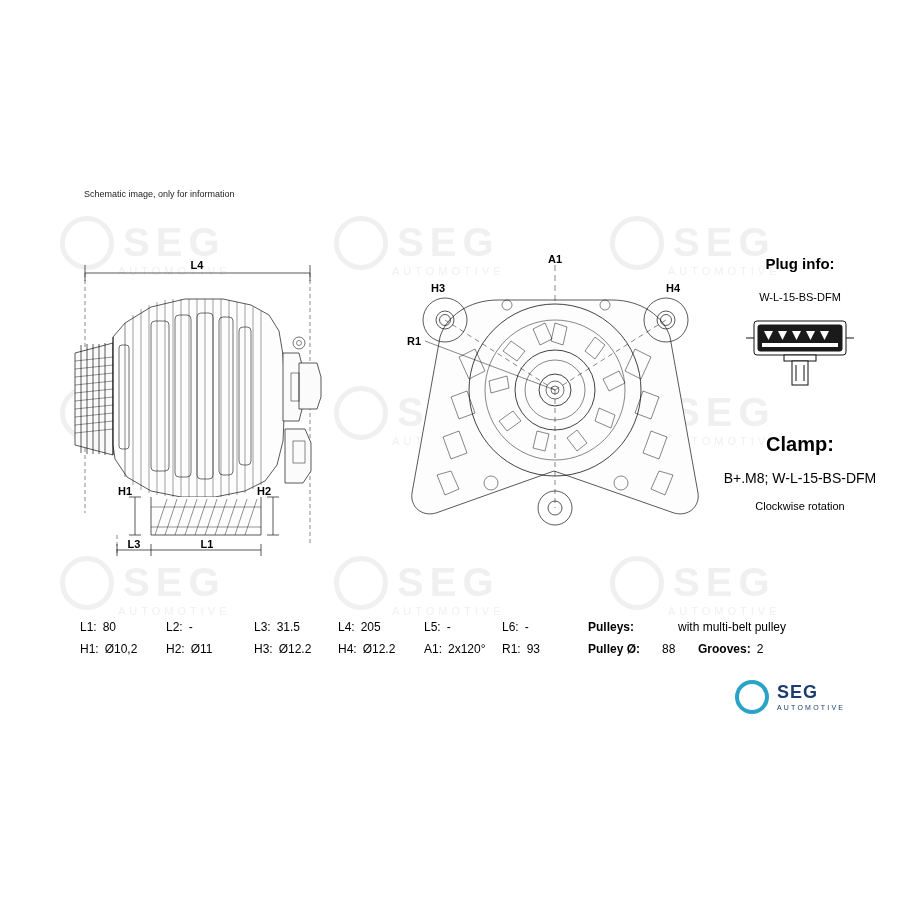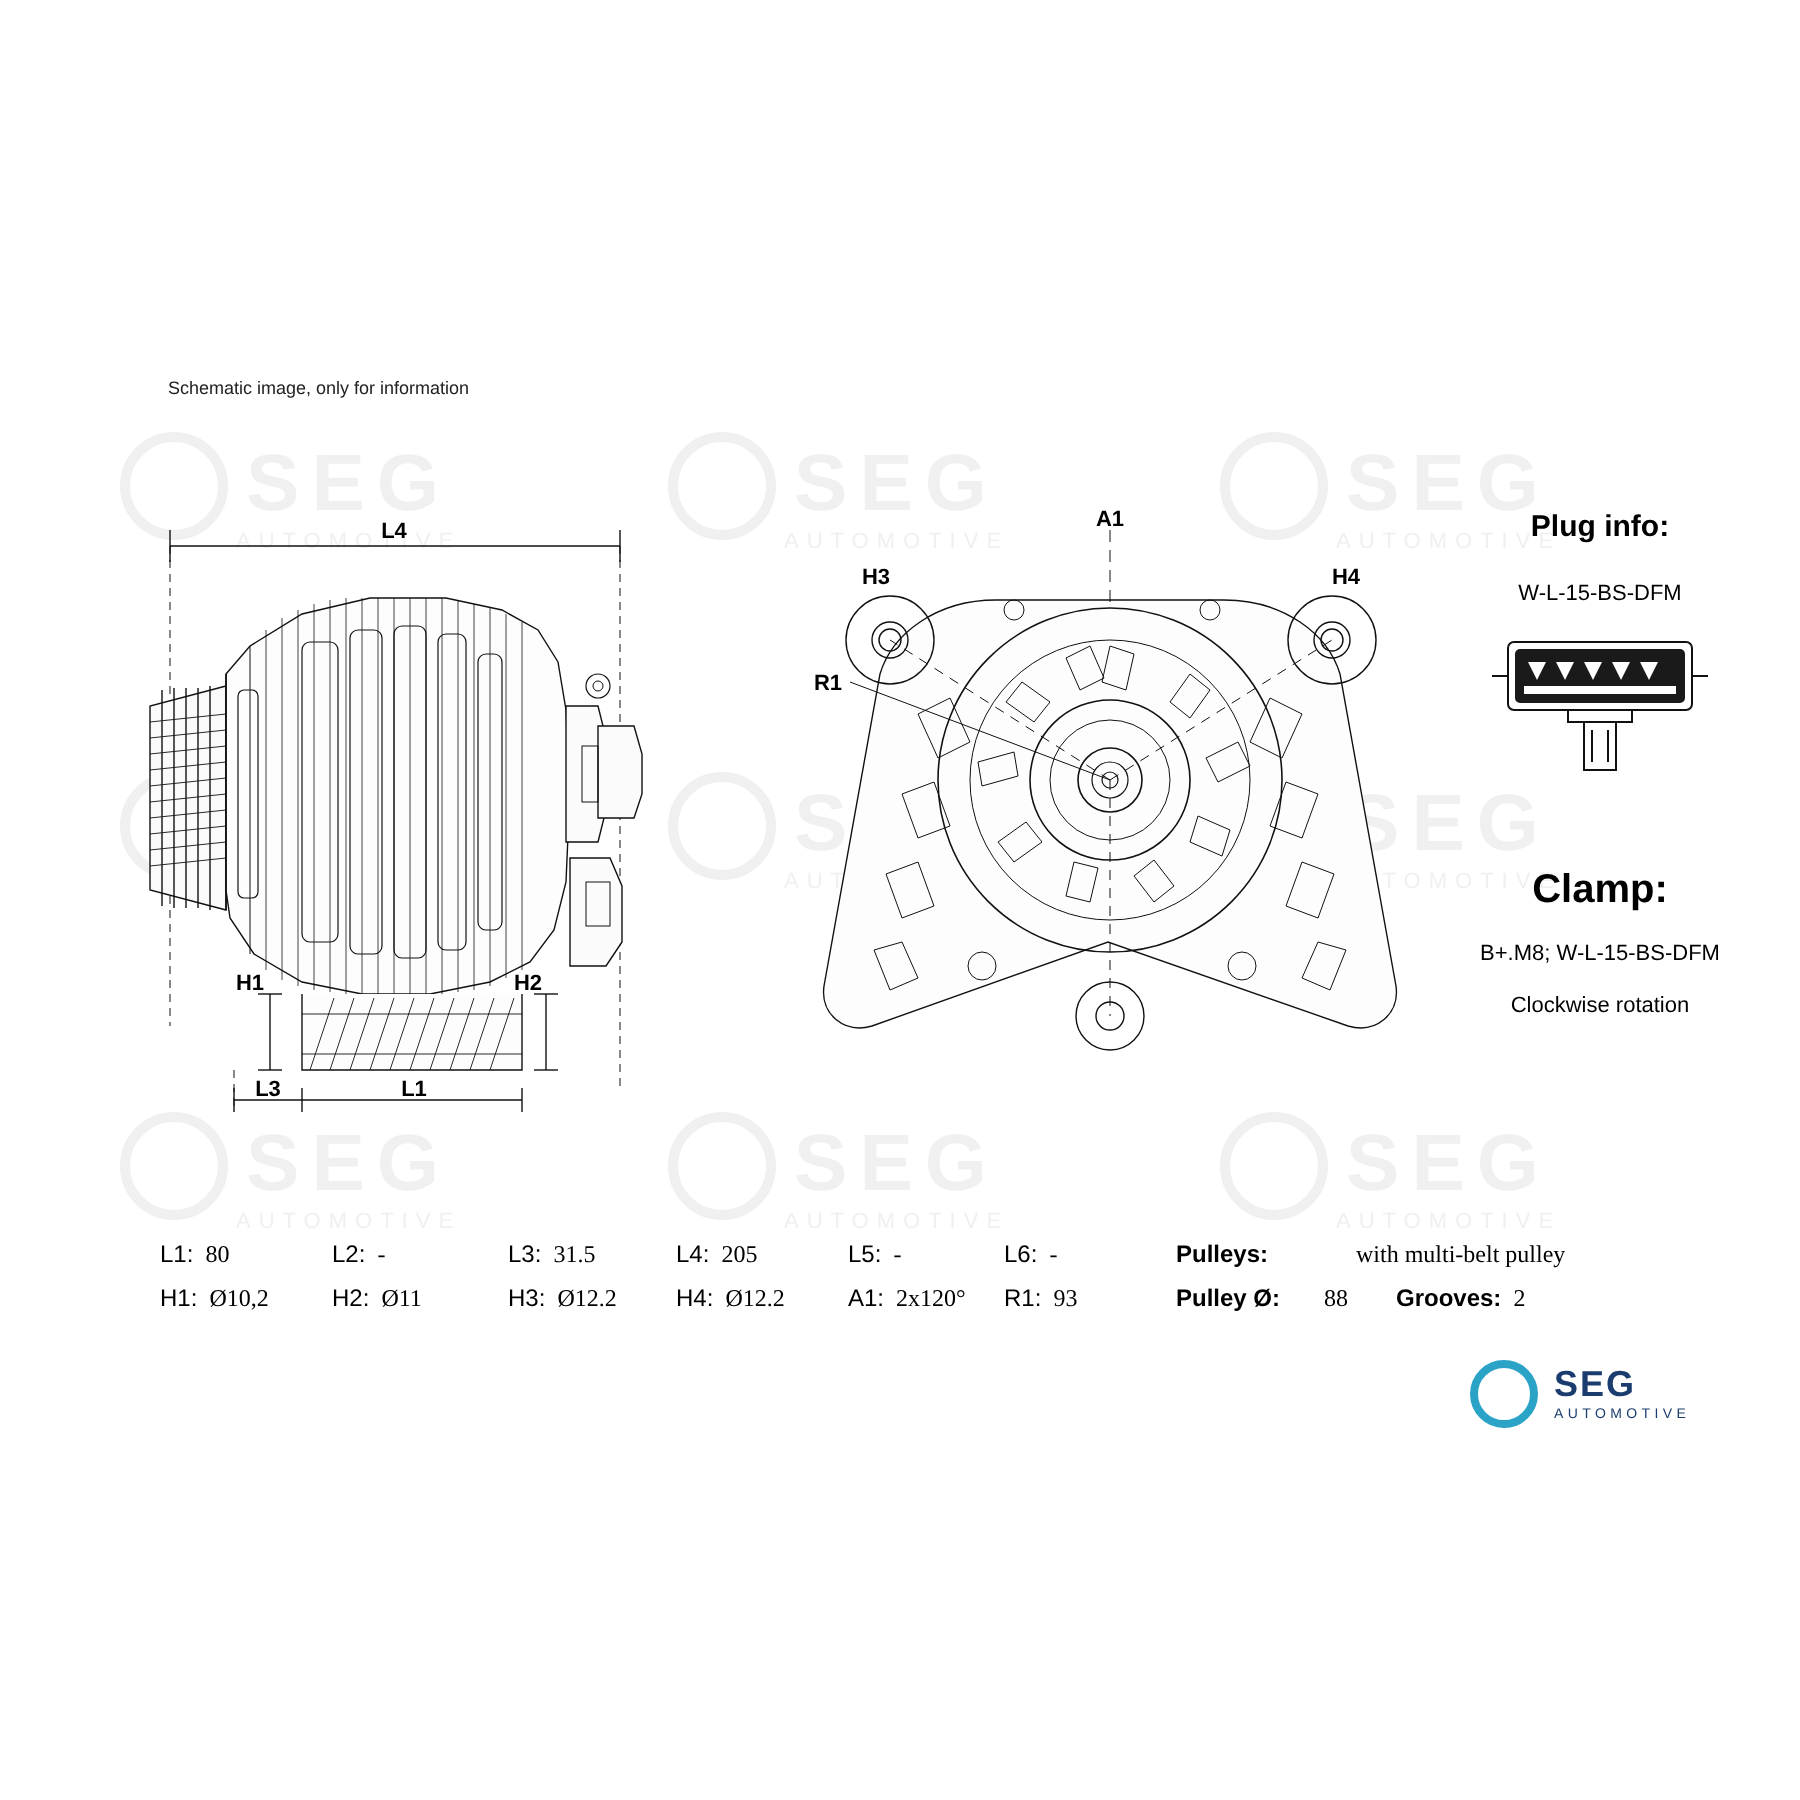--- a/index.html
+++ b/index.html
@@ -102,21 +102,21 @@
     font-size: 11px;
     margin-top: 19px;
   }
   .plug-svg { margin-top: 8px; }
   .clamp-head {
     font-size: 20px;
     font-weight: bold;
     margin-top: 36px;
   }
   .clamp-val {
-    font-size: 11px;
+    font-size: 14px;
     margin-top: 14px;
   }
   .rot-head {
     font-size: 15px;
     font-weight: bold;
     margin-top: 22px;
   }
   .rot-val {
     font-size: 11px;
     margin-top: 14px;
@@ -132,21 +132,21 @@
   }
   .spec-row {
     display: flex;
     align-items: baseline;
     height: 22px;
   }
   .spec-cell {
     display: flex;
   }
   .spec-key { font-weight: normal; }
-  .spec-val { margin-left: 6px; font-family: Liberation Serif, serif; }
+  .spec-val { margin-left: 6px; }
 
   .c1 { width: 86px; }
   .c2 { width: 88px; }
   .c3 { width: 84px; }
   .c4 { width: 86px; }
   .c5 { width: 78px; }
   .c6 { width: 86px; }
   .c7 { width: 90px; align-items: center; }
   .c8 { width: 110px; }
   .c9 { width: 90px; }

